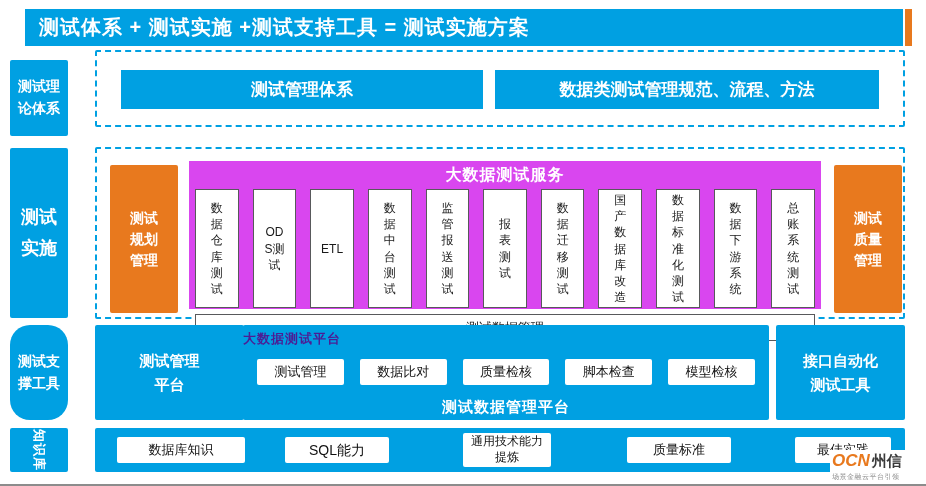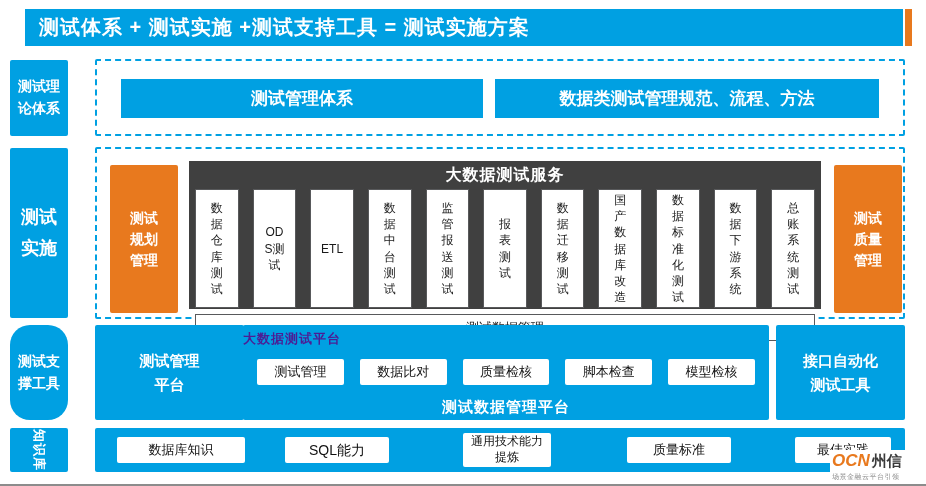--- a/index.html
+++ b/index.html
@@ -26,40 +26,40 @@
   .lbl-impl span{width:40px;line-height:1.7;}
   .lbl-support{top:325px;height:95px;font-size:14px;border-radius:20px;}
   .lbl-support span{width:44px;}
   .lbl-knowledge{top:428px;height:44px;font-size:13px;}
   .lbl-knowledge span{transform:rotate(90deg);white-space:nowrap;letter-spacing:1px;}
   
   .dashed{
     position:absolute;left:95px;width:810px;border:2px dashed #00a0e2;border-radius:2px;
     background:#fff;box-sizing:border-box;
   }
-  .row-theory{top:59px;height:77px;}
+  .row-theory{top:50px;height:77px;}
   .row-impl{top:147px;height:172px;}
   
   .blue-box{
     position:absolute;background:#00a0e2;color:#fff;font-weight:bold;font-size:17px;
     display:flex;align-items:center;justify-content:center;text-align:center;
   }
   .t-box1{left:24px;top:18px;width:362px;height:39px;}
   .t-box2{left:398px;top:18px;width:384px;height:39px;}
   
   .orange-box{
     position:absolute;top:16px;width:68px;height:148px;background:#e8791e;color:#fff;
     font-weight:bold;font-size:14px;display:flex;align-items:center;justify-content:center;
     text-align:center;border-radius:2px;
   }
   .orange-box span{display:inline-block;width:30px;line-height:1.5;}
   .o-left{left:13px;}
   .o-right{left:737px;}
   .svc-panel{
-    position:absolute;left:92px;top:12px;width:632px;height:148px;background:#404040;
+    position:absolute;left:92px;top:12px;width:632px;height:148px;background:#d946ef;
     display:flex;flex-direction:column;box-sizing:border-box;
   }
   .svc-header{height:26px;line-height:27px;text-align:center;color:#fff;font-weight:bold;font-size:16px;letter-spacing:1px;}
   .svc-row{flex:1;display:flex;gap:14px;margin:2px 6px 0;}
   .svc{
     flex:1;background:#fff;border:1px solid #58595b;display:flex;align-items:center;justify-content:center;
     text-align:center;font-size:12px;color:#1a1a1a;line-height:1.35;padding:2px 9px;box-sizing:border-box;
     word-break:break-all;
   }
   .svc-footer{

